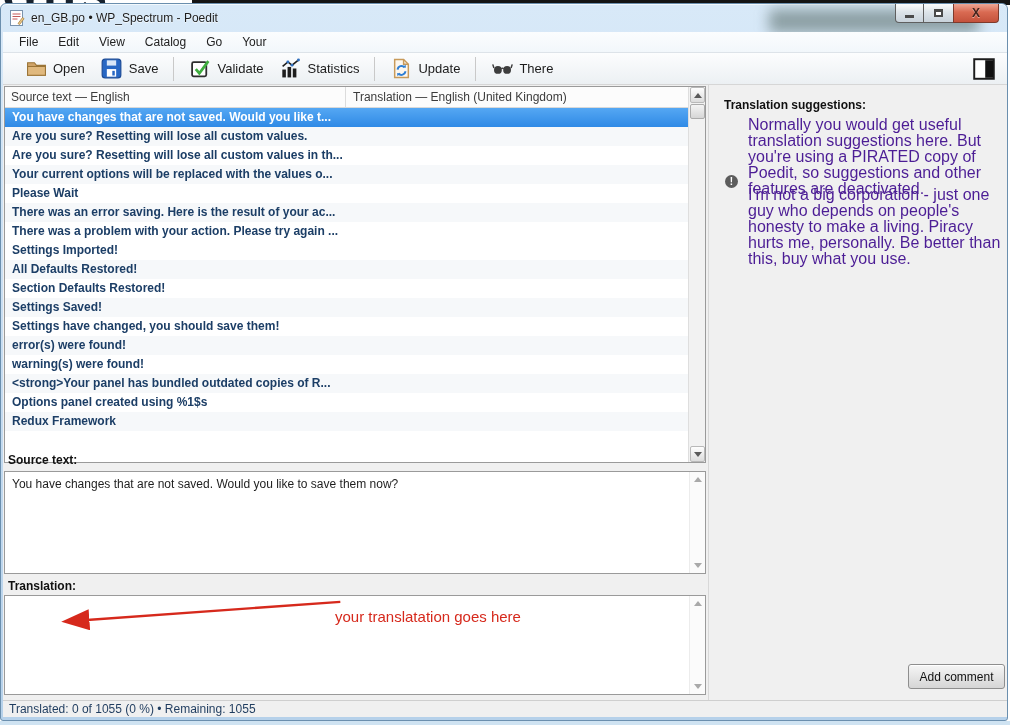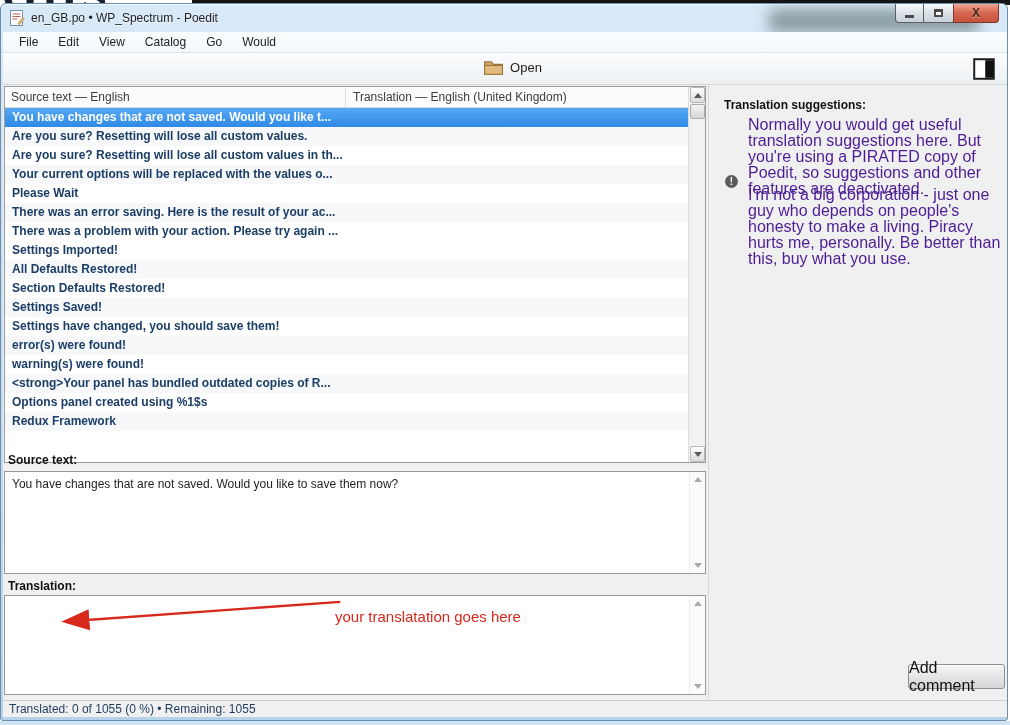--- a/index.html
+++ b/index.html
@@ -40,21 +40,21 @@
   
   .client{position:absolute;left:2px;top:28px;width:1004px;height:685px;background:#f0f0f0;}
 
   .menubar{position:absolute;left:0;top:0;width:1004px;height:21px;
     background:linear-gradient(#fbfdfe,#f2f7fb);border-bottom:1px solid #dde3e9;
     display:flex;align-items:center;padding-left:6px;}
   .menu-item{font-size:12px;color:#222;padding:2px 10px;}
 
   .toolbar{position:absolute;left:0;top:21px;width:1004px;height:32px;
     background:linear-gradient(#fcfdfe,#ecf0f3);border-bottom:1px solid #d6d6d6;
-    display:flex;align-items:center;padding-left:14px;flex-direction:column;}
+    display:flex;align-items:center;padding-left:14px;}
   .tb-btn{display:flex;align-items:center;gap:6px;padding:3px 8px;border-radius:3px;}
   .tb-icon{width:22px;height:22px;display:flex;align-items:center;justify-content:center;}
   .tb-icon svg{width:21px;height:21px;}
   .tb-label{font-size:13px;color:#1c1c1c;}
   .tb-sep{width:1px;height:24px;background:#c9c9c9;margin:0 7px;}
   .tb-toggle{position:absolute;right:12px;top:5px;width:22px;height:22px;}
 
   
   .content{position:absolute;left:0;top:53px;width:1004px;height:615px;}
   .main{position:absolute;left:0;top:0;width:705px;height:615px;background:#f0f0f0;}
@@ -105,21 +105,21 @@
     border-left:1px solid #d8d8d8;}
   .sb-heading{position:absolute;left:15px;top:13px;font-size:12px;font-weight:bold;color:#111;}
   .sb-para{position:absolute;left:39px;width:256px;font-size:16px;line-height:16px;color:#4c1d95;}
   .sb-p1{top:32px;}
   .sb-p2{top:102px;}
   .warn-icon{position:absolute;left:16px;top:90px;width:13px;height:13px;border-radius:50%;
     background:#5c5c5c;color:#fff;font-size:10px;font-weight:bold;line-height:13px;
     text-align:center;}
   .add-comment{position:absolute;left:199px;top:579px;width:97px;height:25px;
     background:linear-gradient(#f6f6f6,#e2e2e2 60%,#d5d5d5);border:1px solid #8e8e8e;
-    border-radius:3px;font-size:16px;color:#111;display:flex;align-items:center;
+    border-radius:3px;font-size:12px;color:#111;display:flex;align-items:center;
     justify-content:center;box-shadow:inset 0 1px 0 #fff;}
 
   .statusbar{position:absolute;left:0;top:668px;width:1004px;height:17px;background:#f0f0f0;
     border-top:1px solid #cfcfcf;font-size:12px;color:#1f3c5f;padding:1px 0 0 6px;}
 </style>
 </head>
 <body>
 
 <div class="bg-clip">
   <div class="bg-text">GHS</div>
@@ -153,21 +153,21 @@
   </div>
 
   <div class="client">
 
     <div class="menubar" id="menubar">
         <span class="menu-item">File</span>
         <span class="menu-item">Edit</span>
         <span class="menu-item">View</span>
         <span class="menu-item">Catalog</span>
         <span class="menu-item">Go</span>
-        <span class="menu-item">Would</span>
+        <span class="menu-item">Your</span>
       </div>
 
     <div class="toolbar" id="toolbar">
       <div class="tb-btn">
           <span class="tb-icon">
             <svg viewBox="0 0 20 18">
               <path d="M1.5 3.5 h6.5 l2 2.5 h8.5 v9.5 h-17 z" fill="#cfa368" stroke="#9a7436"></path>
               <path d="M1.5 7 h17 v8.5 h-17 z" fill="#e0b97e" stroke="#9a7436"></path>
             </svg>
           </span>

